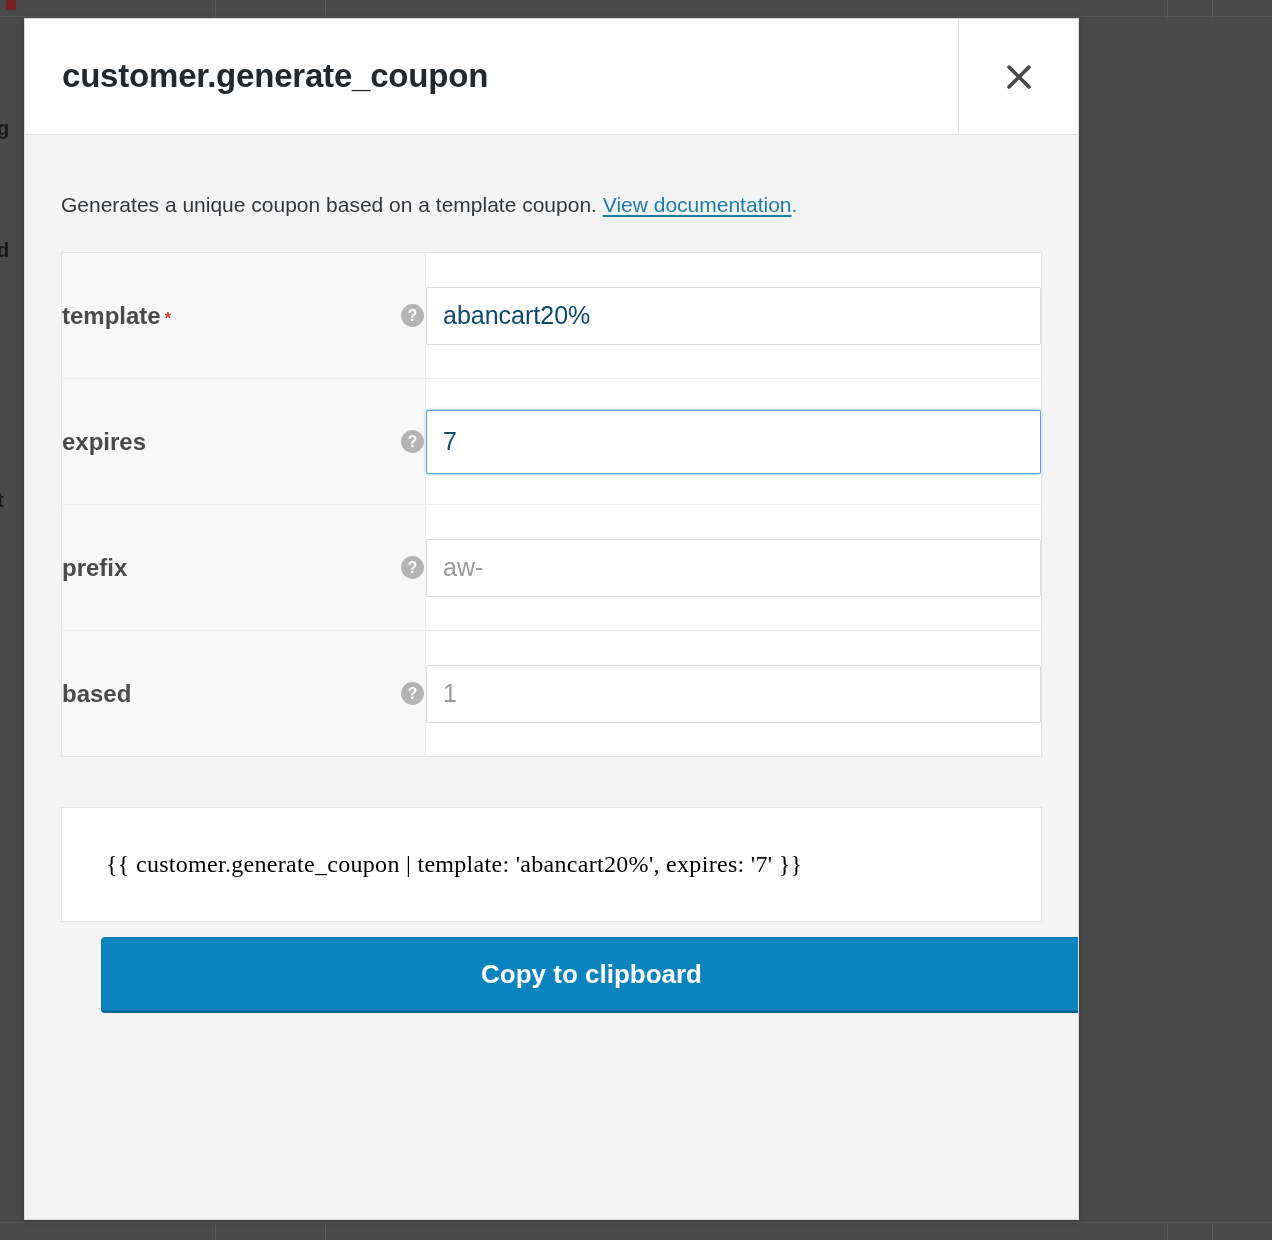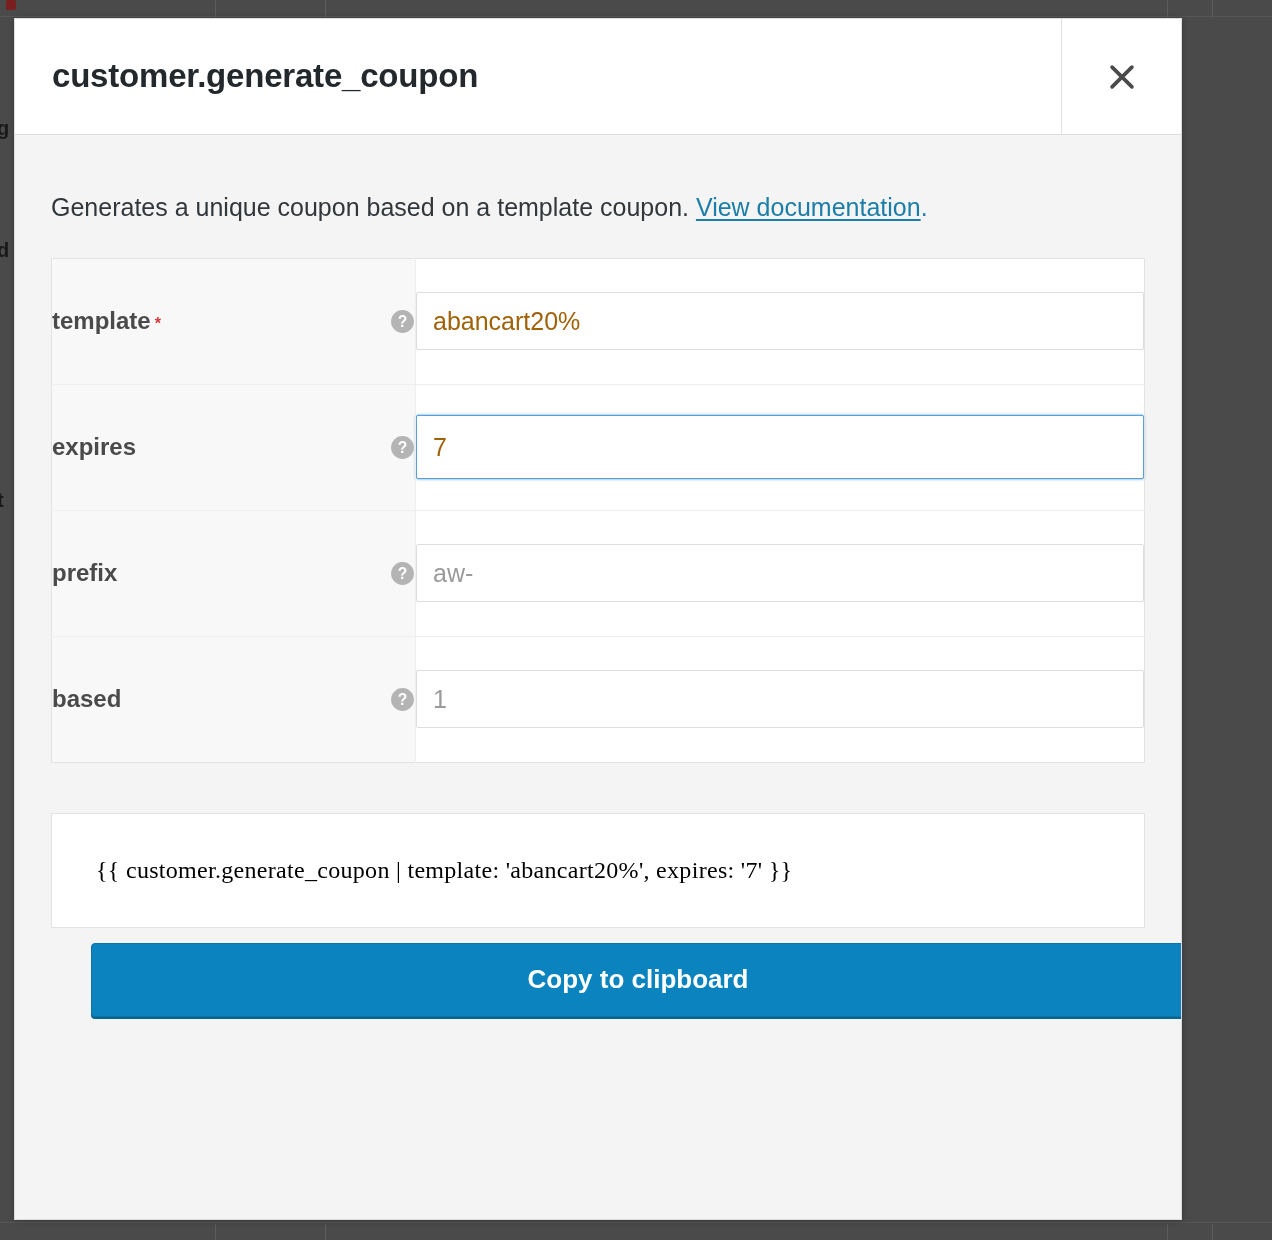--- a/index.html
+++ b/index.html
@@ -36,22 +36,22 @@
   .backdrop-red {
     position: absolute;
     width: 10px; height: 10px;
     background: #7a1f1f;
     border-radius: 2px;
   }
 
   
   .modal {
     position: absolute;
-    left: 14px; top: 18px;
-    width: 1168px; height: 1202px;
+    left: 24px; top: 18px;
+    width: 1055px; height: 1202px;
     background: #f4f4f4;
     border: 1px solid #dcdcdc;
     box-shadow: 0 1px 6px rgba(0,0,0,.25);
     overflow: hidden;
   }
 
   .modal-header {
     position: relative;
     height: 116px;
     background: #ffffff;
@@ -86,21 +86,21 @@
   }
 
   
   .modal-body {
     padding: 0 36px;
     background: #f4f4f4;
     height: calc(100% - 116px);
   }
 
   .intro {
-    font-size: 25px;
+    font-size: 21px;
     color: #32373c;
     padding: 56px 0 34px 0;
     line-height: 1.3;
   }
   .intro a {
     color: #1b7ea8;
     text-decoration: underline;
     text-underline-offset: 3px;
   }
   .intro .dot { color: #1b7ea8; }
@@ -151,21 +151,21 @@
     height: 126px;
   }
   .field {
     width: 100%;
     height: 58px;
     border: 1px solid #dddddd;
     background: #ffffff;
     border-radius: 2px;
     font-family: "Liberation Sans", sans-serif;
     font-size: 25px;
-    color: #a16207;
+    color: #0c4a6e;
     padding: 0 16px;
     outline: none;
     display: block;
   }
   .field::placeholder { color: #9a9a9a; opacity: 1; }
   .field.focused {
     border-color: #5b9dd9;
     box-shadow: 0 0 3px rgba(30,140,190,.8);
     height: 64px;
   }

